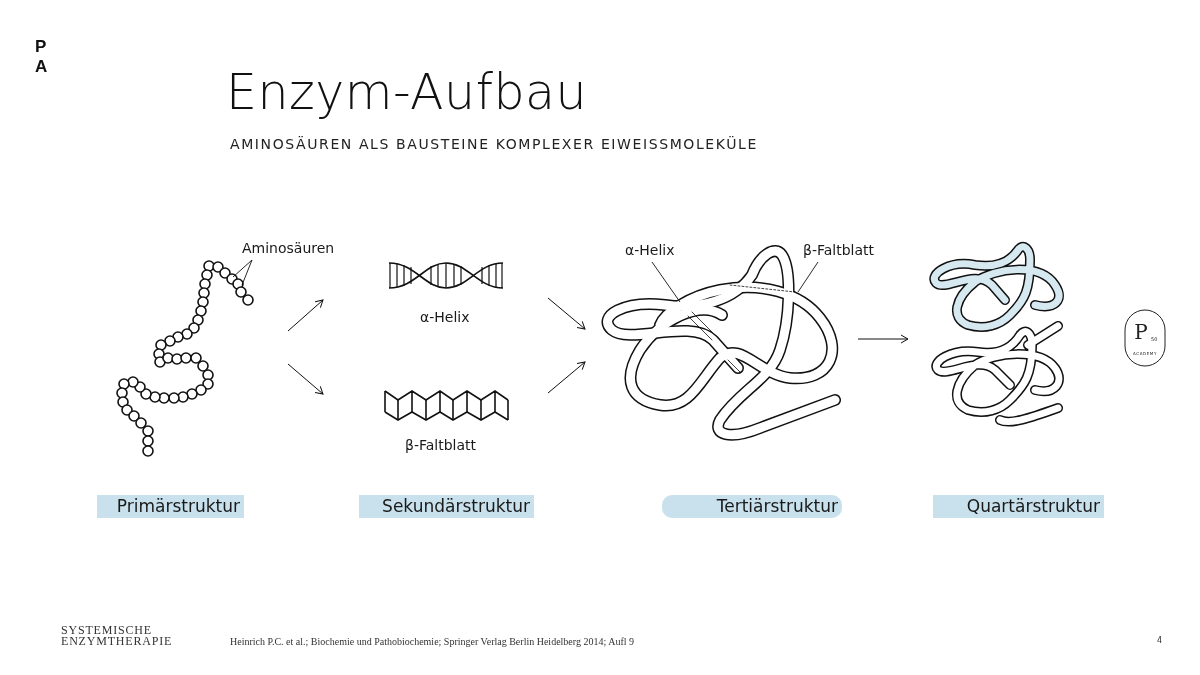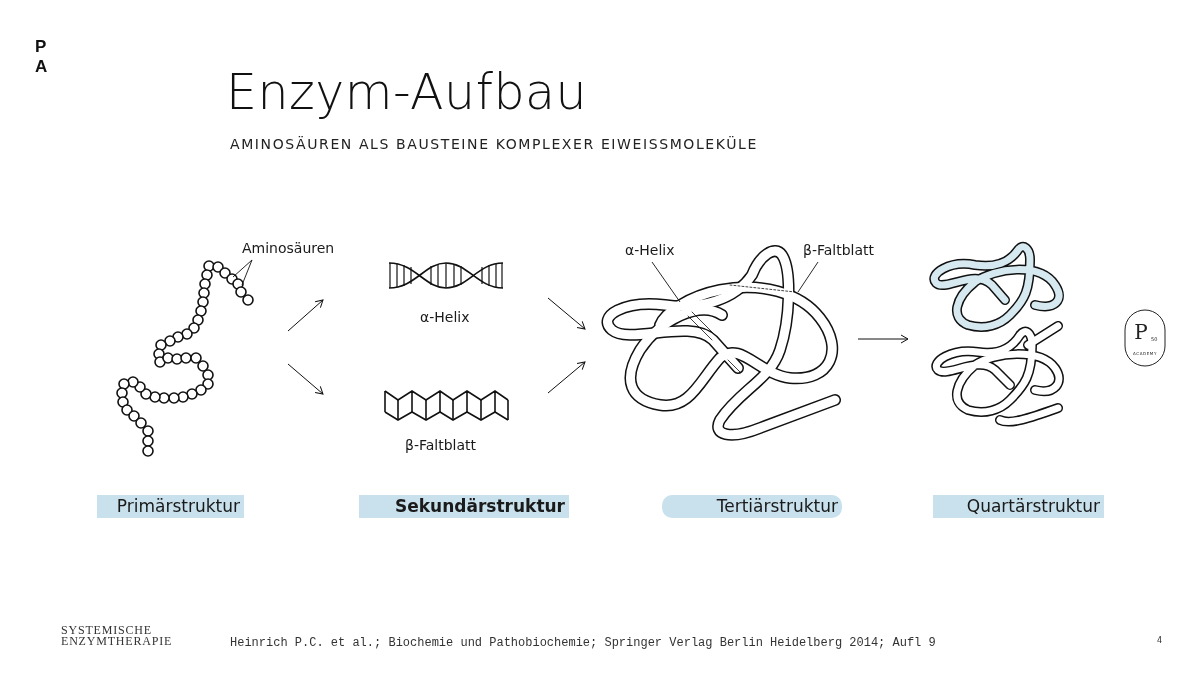--- a/index.html
+++ b/index.html
@@ -4,21 +4,21 @@
 <style>
   html, body { margin:0; padding:0; }
   body { width:1200px; height:675px; background:#ffffff; position:relative; overflow:hidden; font-family:"DejaVu Sans", sans-serif; color:#1a1a1a; }
   .logo { position:absolute; left:35px; top:37px; font-family:"Liberation Sans", sans-serif; font-weight:bold; font-size:17px; line-height:20px; color:#111; }
   .title { position:absolute; left:226px; top:64px; font-family:"DejaVu Sans", sans-serif; font-weight:200; font-size:49px; letter-spacing:0.5px; color:#111; -webkit-text-stroke:0; }
   .subtitle { position:absolute; left:230px; top:136px; font-family:"DejaVu Sans", sans-serif; font-size:14px; letter-spacing:1.6px; color:#222; }
   .diagram { position:absolute; left:0; top:0; }
   .stage-label { position:absolute; top:495px; height:23px; background:#c8e1ec; font-family:"DejaVu Sans", sans-serif; font-size:17px; line-height:23px; color:#1a1a1a; padding:0 4px; box-sizing:border-box; text-align:right; }
   .ann { position:absolute; font-family:"DejaVu Sans", sans-serif; font-size:14px; color:#1a1a1a; white-space:nowrap; }
   .footer-left { position:absolute; left:37px; top:625px; font-family:Liberation Serif, serif; font-size:12px; line-height:11px; letter-spacing:0.8px; color:#333;margin-left:24px; }
-  .footer-cite { position:absolute; left:230px; top:636px; font-family:Liberation Mono, monospace; font-size:12px; color:#333;text-align:center; }
+  .footer-cite { position:absolute; left:230px; top:636px; font-family:Liberation Serif, serif; font-size:10px; color:#333;text-align:center; }
   .page-num { position:absolute; left:1157px; top:636px; font-family:"DejaVu Sans", sans-serif; font-size:8px; color:#333; }
   .badge { position:absolute; left:1124px; top:309px; }
 </style>
 </head>
 <body>
 
 <div class="logo">
   <div>P</div>
   <div>A</div>
 </div>
@@ -169,21 +169,21 @@
   </g>
 </svg>
 
 <div class="ann" style="left:242px; top:240px;">Aminosäuren</div>
 <div class="ann" style="left:420px; top:309px;">α-Helix</div>
 <div class="ann" style="left:405px; top:437px;">β-Faltblatt</div>
 <div class="ann" style="left:625px; top:242px;">α-Helix</div>
 <div class="ann" style="left:803px; top:242px;">β-Faltblatt</div>
 
 <div class="stage-label" style="left:97px; width:147px;">Primärstruktur</div>
-<div class="stage-label" style="left:359px; width:210px;font-weight:bold;">Sekundärstruktur</div>
+<div class="stage-label" style="left:359px; width:175px;">Sekundärstruktur</div>
 <div class="stage-label" style="left:662px; width:180px;border-radius:10px;">Tertiärstruktur</div>
 <div class="stage-label" style="left:913px; width:171px;margin-left:20px;">Quartärstruktur</div>
 
 <svg class="badge" width="42" height="58" viewBox="0 0 42 58" xmlns="http://www.w3.org/2000/svg">
   <rect x="1" y="1" width="40" height="56" rx="20" ry="20" fill="#fff" stroke="#222" stroke-width="1"></rect>
   <text x="17" y="30" font-family="DejaVu Serif, serif" font-size="20" fill="#222" text-anchor="middle">P</text>
   <text x="27" y="32" font-family="DejaVu Sans, sans-serif" font-size="5" fill="#222">50</text>
   <text x="21" y="46" font-family="DejaVu Sans, sans-serif" font-size="4" fill="#222" text-anchor="middle" letter-spacing="0.6">ACADEMY</text>
 </svg>
 

